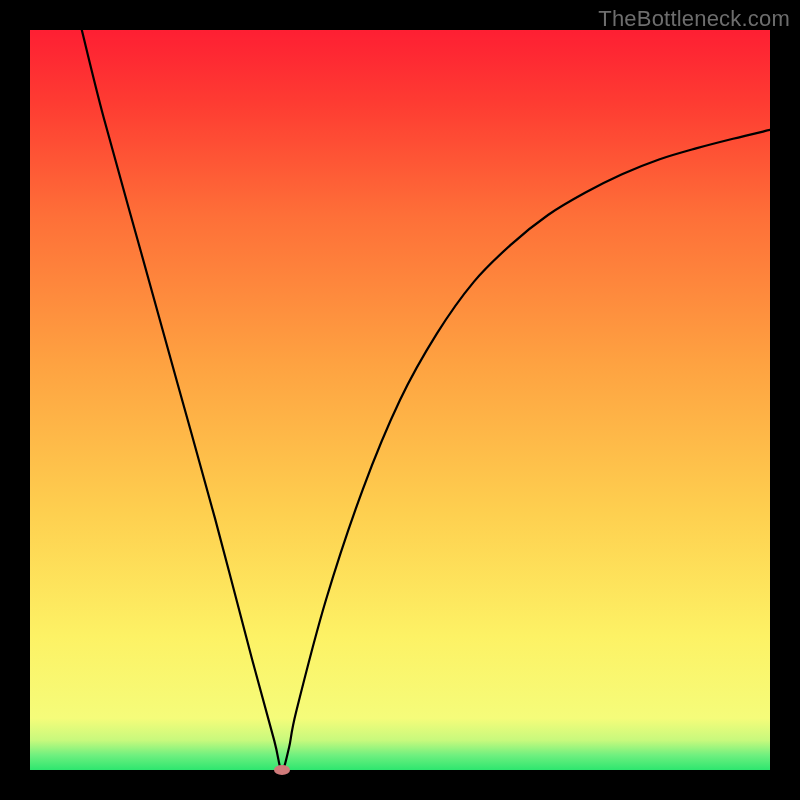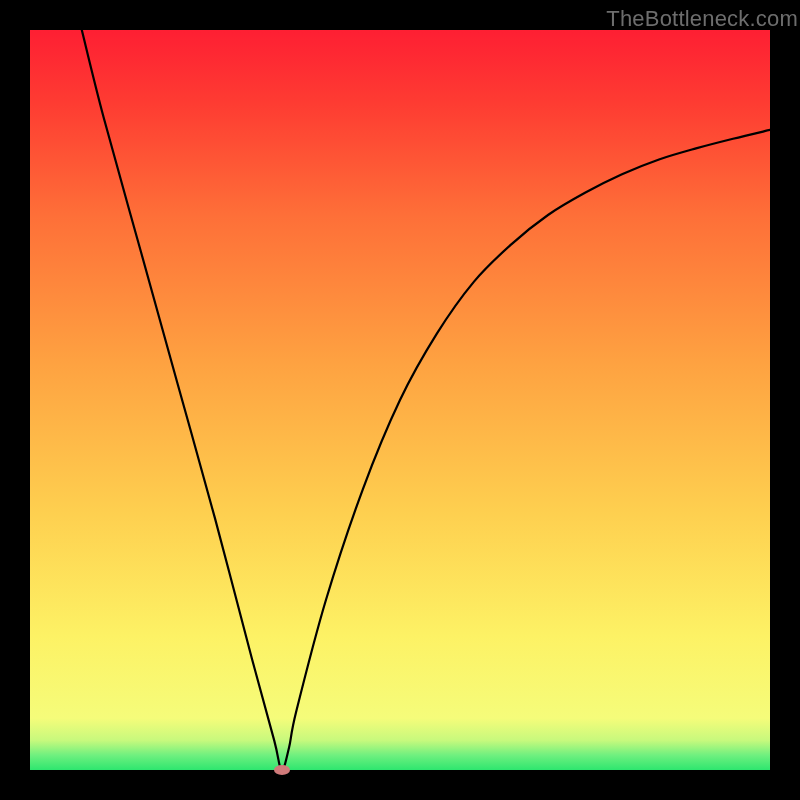--- a/index.html
+++ b/index.html
@@ -39,21 +39,21 @@
   .curve {
     position: absolute;
     left: 0;
     top: 0;
     width: 740px;
     height: 740px;
   }
   .watermark {
     position: absolute;
     top: 6px;
-    right: 2px;
+    right: 10px;
     color: #6d6d6d;
     font-size: 22px;
     font-weight: 500;
     letter-spacing: 0.2px;
     user-select: none;
   }
   .min-marker {
     position: absolute;
     width: 16px;
     height: 10px;

